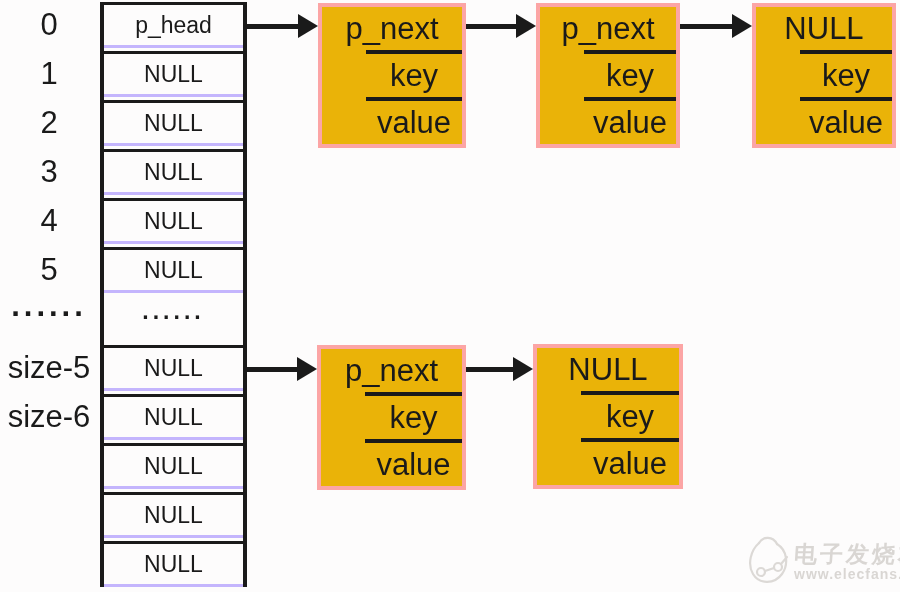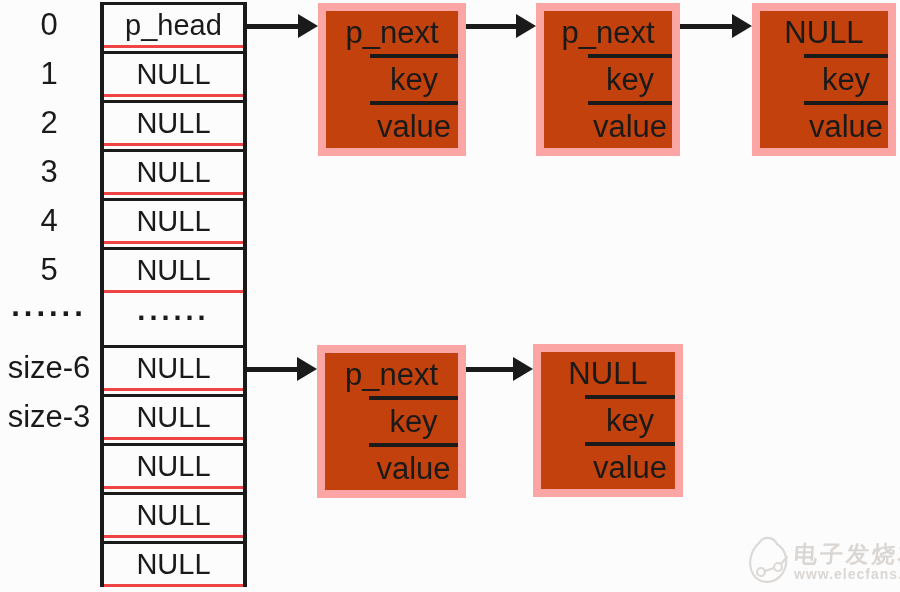--- a/index.html
+++ b/index.html
@@ -40,40 +40,40 @@
     border-left: 4px solid #1a1a1a;
     border-right: 4px solid #1a1a1a;
     display: flex;
     flex-direction: column;
     gap: 3px;
   }
   .cell {
     height: 46px;
     box-sizing: border-box;
     border-top: 3px solid #1a1a1a;
-    border-bottom: 3px solid #ef4444;
+    border-bottom: 3px solid #c4b5fd;
     display: flex;
     align-items: center;
     justify-content: center;
-    font-size: 29px;
+    font-size: 23px;
   }
   .cell.ellipsis { border-color: transparent; }
 
   .dots {
     font-weight: 700;
     letter-spacing: 4px;
     transform: translateY(-28%);
   }
 
   
   .node {
     position: absolute;
     box-sizing: border-box;
-    border: 8px solid #fca5a5;
-    background: #c2410c;
+    border: 4px solid #fca5a5;
+    background: #eab308;
   }
   .nrow {
     height: 43px;
     display: flex;
     align-items: center;
     justify-content: center;
     font-size: 31px;
   }
   .nrow + .nrow { border-top: 4px solid #1a1a1a; margin-left: 44px; }
 
@@ -117,22 +117,22 @@
 <div class="stage">
 
   <div class="labels-col">
     <div class="idx-label">0</div>
     <div class="idx-label">1</div>
     <div class="idx-label">2</div>
     <div class="idx-label">3</div>
     <div class="idx-label">4</div>
     <div class="idx-label">5</div>
     <div class="idx-label dots">......</div>
+    <div class="idx-label">size-5</div>
     <div class="idx-label">size-6</div>
-    <div class="idx-label">size-3</div>
   </div>
 
   <div class="cells-col">
     <div class="cell">p_head</div>
     <div class="cell">NULL</div>
     <div class="cell">NULL</div>
     <div class="cell">NULL</div>
     <div class="cell">NULL</div>
     <div class="cell">NULL</div>
     <div class="cell ellipsis">

